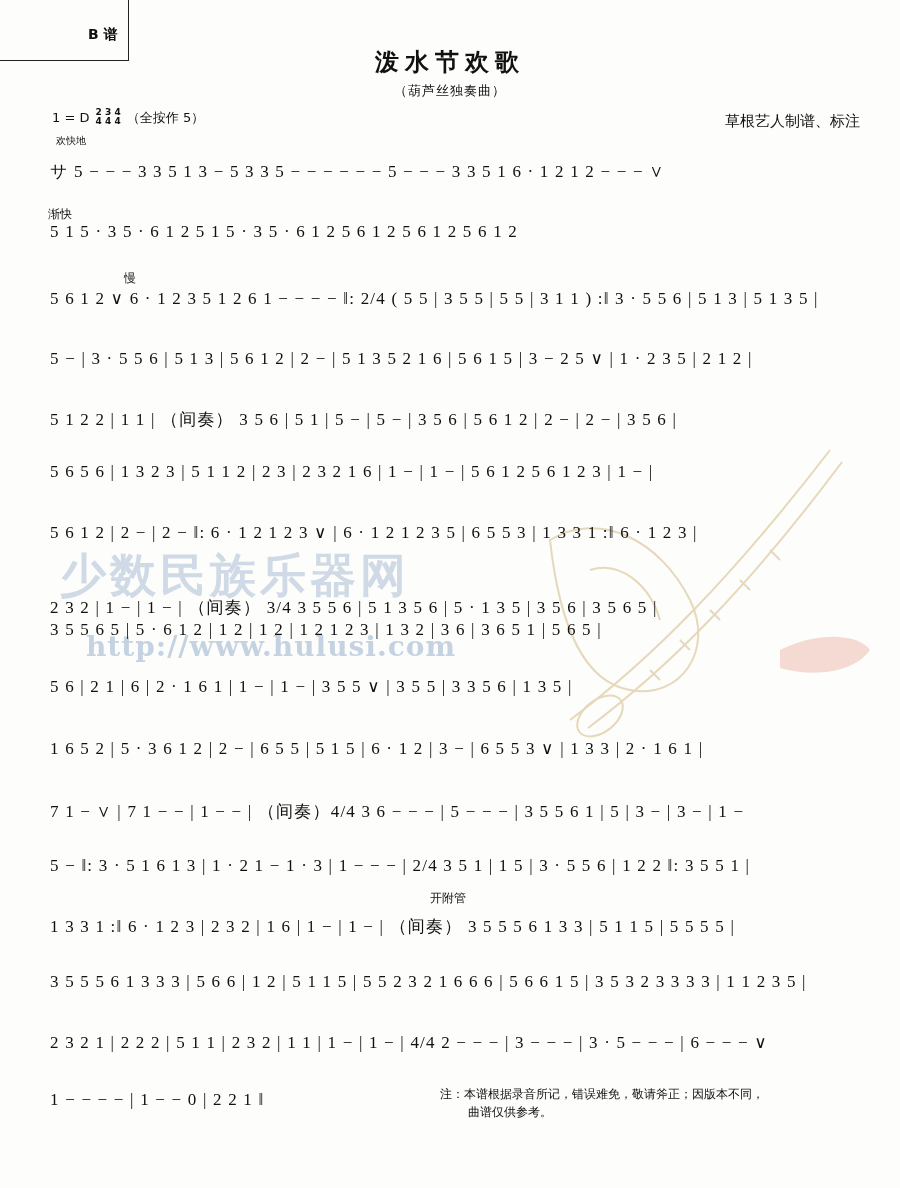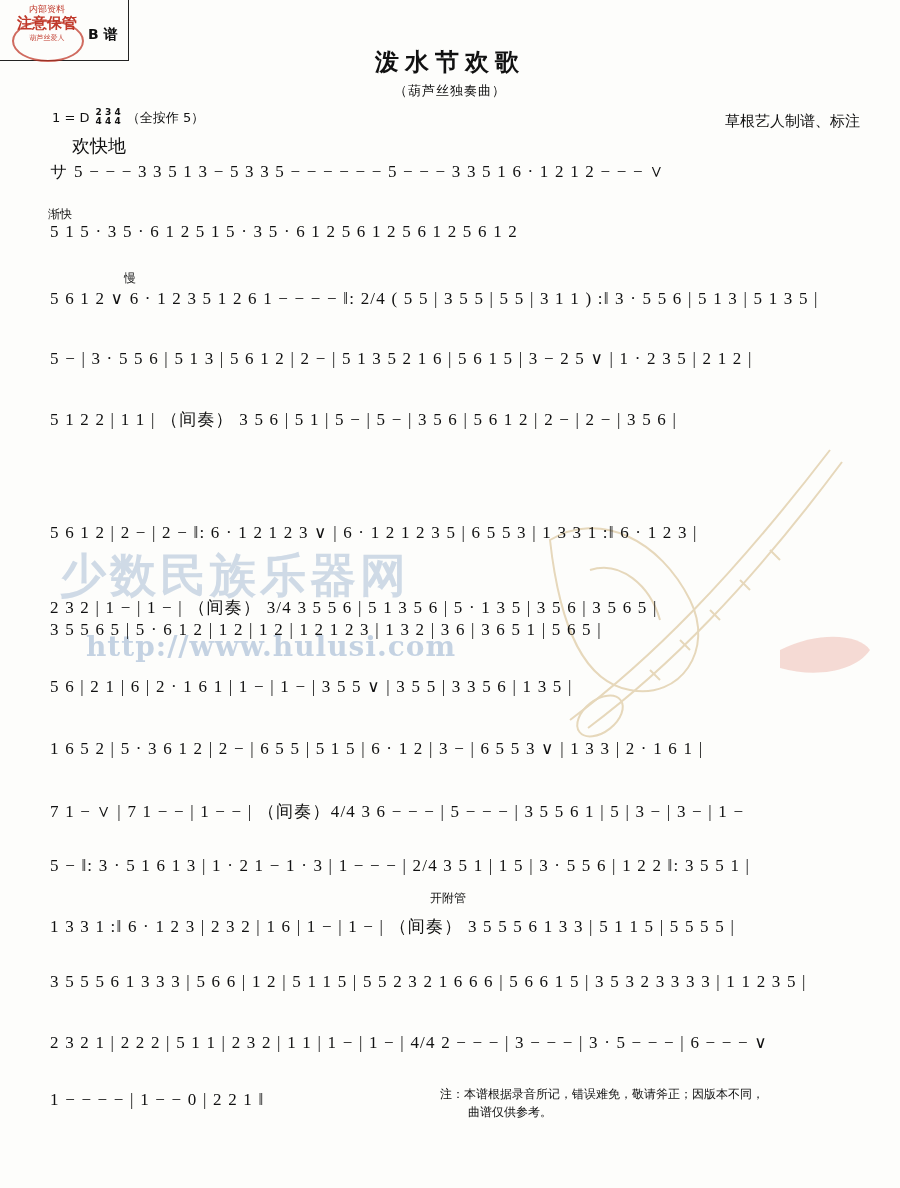--- a/index.html
+++ b/index.html
@@ -41,21 +41,21 @@
     font-size:24px;font-weight:bold;letter-spacing:6px;
   }
   .subtitle{
     position:absolute;top:82px;left:0;width:900px;text-align:center;
     font-size:13px;letter-spacing:1px;
   }
   .keyline{position:absolute;top:108px;left:52px;font-size:13px;}
   .keyline .meter{display:inline-block;vertical-align:-2px;margin:0 2px;}
   .meter b{display:block;font-size:9px;line-height:9px;text-align:center;}
   .composer{position:absolute;top:112px;right:40px;font-size:15px;}
-  .mark1{position:absolute;top:134px;left:56px;font-size:18px;margin-left:16px;}
+  .mark1{position:absolute;top:134px;left:56px;font-size:10px;}
   .mark2{position:absolute;top:206px;left:48px;font-size:12px;}
   .mark3{position:absolute;top:270px;left:124px;font-size:12px;}
   .mark4{position:absolute;top:890px;left:430px;font-size:12px;}
 
   
   .sys{
     position:absolute;left:50px;width:820px;
     font-family:Liberation Serif, serif;
     font-size:17px;white-space:nowrap;letter-spacing:1.2px;
   }
@@ -89,26 +89,20 @@
   }
   .brand .b2{font-size:17px;color:#555;letter-spacing:1px;margin-top:2px;}
 </style>
 </head>
 <body>
 
 <div class="page">
 
   <div class="corner"></div>
 
-  <div class="stamp">
-    <div class="s1">内部资料</div>
-    <div class="s2">注意保管</div>
-    <div class="circle"></div>
-    <div class="s3">葫芦丝爱人</div>
-  </div>
   <div class="btag">B 谱</div>
 
   <div class="title">泼水节欢歌</div>
   <div class="subtitle">（葫芦丝独奏曲）</div>
 
   <div class="keyline">
     <span>1 = D</span>
     <span class="meter">
       <b>2 3 4</b>
       <b>4 4 4</b>
@@ -136,20 +130,21 @@
   </svg>
 
   <div class="wm-text">少数民族乐器网</div>
   <div class="wm-url">http://www.hulusi.com</div>
 
   <div class="sys" style="top:160px">サ 5 − − −  3 3 5  1  3 − 5 3  3 5 − − − − − − 5 − − −  3 3 5 1 6 · 1   2 1   2 − − − ∨</div>
   <div class="sys" style="top:222px">5 1    5 · 3    5 · 6    1 2    5 1    5 · 3    5 · 6    1 2    5 6 1 2    5 6 1 2    5 6 1 2</div>
   <div class="sys" style="top:288px">5 6 1 2  ∨ 6 · 1 2   3 5   1 2   6 1 − − − − ‖: 2/4 ( 5 5 | 3 5 5 | 5 5 | 3 1 1 ) :‖ 3 · 5 5 6 | 5 1 3 | 5 1 3 5 |</div>
   <div class="sys" style="top:348px">5 − | 3 · 5  5 6 | 5 1 3 | 5 6  1 2 | 2 − | 5 1  3 5  2 1 6 | 5 6  1 5 | 3 − 2 5 ∨ | 1 · 2  3 5 | 2 1  2 |</div>
   <div class="sys" style="top:408px">5 1  2 2 | 1   1 | （间奏） 3 5   6 | 5   1 | 5 − | 5 − | 3 5   6 | 5 6  1 2 | 2 − | 2 − | 3 5   6 |</div>
+  <div class="sys" style="top:462px">5 6   5 6 | 1 3   2 3 | 5 1   1 2 | 2 3 | 2 3 2 1 6 | 1 − | 1 − | 5 6 1 2 5 6 1 2 3 | 1 − |</div>
   <div class="sys" style="top:522px">5 6   1 2 | 2 − | 2 − ‖: 6 · 1   2 1   2 3 ∨ | 6 · 1   2 1   2 3 5 | 6 5 5 3 | 1 3 3 1 :‖ 6 · 1  2 3 |</div>
   <div class="sys" style="top:596px">2 3 2 | 1 − | 1 − | （间奏） 3/4 3 5 5 6 | 5 1 3 5 6 | 5 · 1 3 5 | 3 5 6 | 3 5 6 5 |</div>
   <div class="sys" style="top:620px">3 5  5 6 5 | 5 · 6  1 2 | 1 2 | 1 2 | 1 2 1 2 3 | 1 3 2 | 3 6 | 3 6 5 1 | 5 6 5 |</div>
   <div class="sys" style="top:676px">5 6 | 2 1 | 6 | 2 · 1   6 1 | 1 − | 1 − | 3  5 5 ∨ | 3 5 5 | 3 3 5 6 | 1 3 5 |</div>
   <div class="sys" style="top:738px">1 6   5 2 | 5 · 3   6 1 2 | 2 − | 6 5 5 | 5 1 5 | 6 · 1  2 | 3 − | 6 5 5 3 ∨ | 1 3 3 | 2 · 1  6 1 |</div>
   <div class="sys" style="top:800px">7 1 − ∨ | 7 1 − − | 1 − − | （间奏）4/4 3 6 − − − | 5 − − − | 3 5 5 6 1 | 5 | 3 − | 3 − | 1 −</div>
   <div class="sys" style="top:856px">5 − ‖: 3 · 5   1 6 1 3 | 1 · 2   1 − 1 · 3 | 1 − − − | 2/4 3  5 1 | 1 5 | 3 · 5 5 6 | 1 2  2 ‖: 3 5 5 1 |</div>
   <div class="sys" style="top:915px">1 3  3 1 :‖ 6 · 1  2 3 | 2 3 2 | 1 6 | 1 − | 1 − | （间奏） 3 5 5  5 6  1 3 3 | 5 1 1 5 | 5 5 5 5 |</div>
   <div class="sys" style="top:972px">3 5 5  5 6  1 3 3 3 | 5 6 6 | 1 2 | 5 1 1 5 | 5 5  2 3 2 1 6 6 6 | 5 6 6 1 5 | 3 5 3 2  3 3 3 3 | 1 1 2 3 5 |</div>
   <div class="sys" style="top:1032px">2 3 2 1 | 2 2 2 | 5 1 1 | 2 3 2 | 1   1 | 1 − | 1 − | 4/4 2 − − − | 3 − − − | 3 · 5 − − − | 6 − − −  ∨</div>

